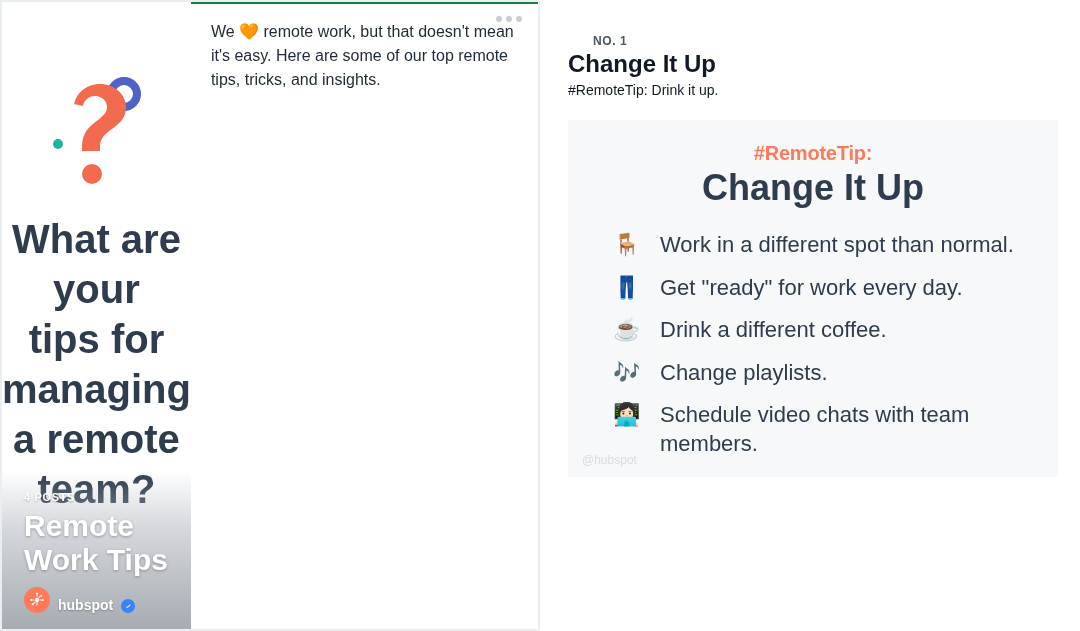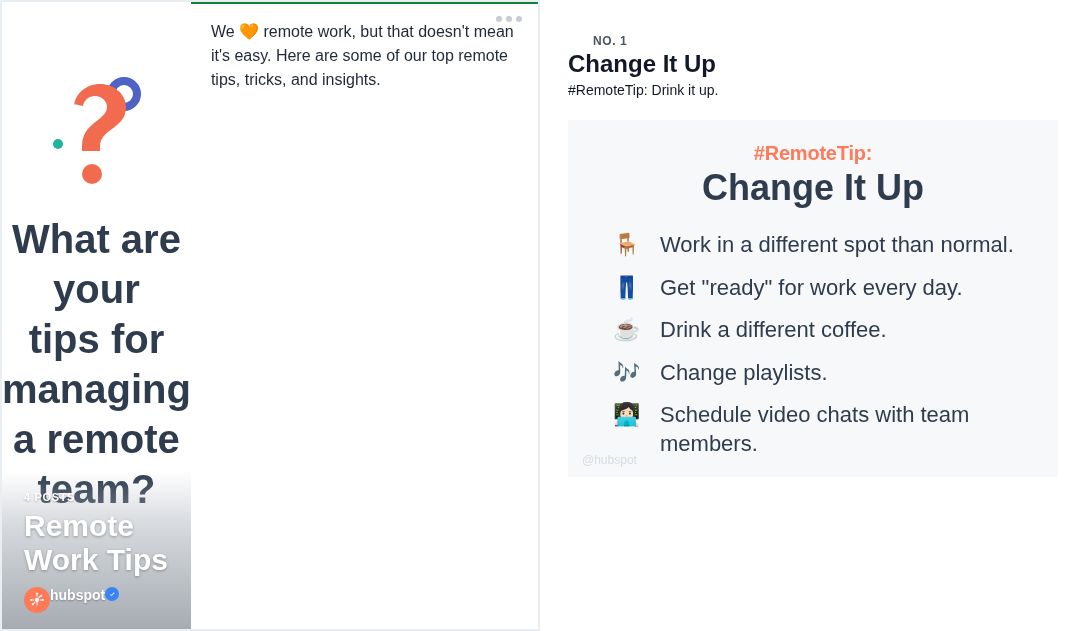--- a/index.html
+++ b/index.html
@@ -10,21 +10,21 @@
   .card { position: relative; flex: 1; display: flex; }
   .carousel-dots { position: absolute; top: 14px; right: 16px; display: flex; gap: 4px; }
   .carousel-dots span { width: 6px; height: 6px; border-radius: 50%; background: #c7cdd4; }
   .hero { flex: 1; position: relative; display: flex; flex-direction: column; align-items: center; justify-content: flex-start; padding-top: 70px; }
   .qmark-wrap { position: relative; width: 120px; height: 120px; margin-bottom: 22px; }
   .qmark-wrap svg { width: 120px; height: 120px; }
   .hero-question { font-size: 40px; font-weight: 700; line-height: 1.25; color: #2e3c4e; text-align: center; max-width: 460px; }
   .overlay { position: absolute; left: 0; right: 0; bottom: 0; padding: 20px 22px 16px 22px; background: linear-gradient(to bottom, rgba(255,255,255,0) 0%, rgba(180,186,193,0.55) 35%, rgba(140,148,156,0.78) 100%); }
   .posts-count { font-size: 11px; font-weight: 800; letter-spacing: 0.06em; color: #fff; text-shadow: 0 1px 2px rgba(0,0,0,0.25); }
   .guide-title { font-size: 30px; font-weight: 800; color: #fff; margin: 6px 0 10px 0; text-shadow: 0 1px 3px rgba(0,0,0,0.3); }
-  .author-row { display: flex; align-items: flex-start; }
+  .author-row { display: flex; align-items: flex-end; gap: 8px; }
   .avatar { width: 26px; height: 26px; border-radius: 50%; background: #ff7a59; display: flex; align-items: center; justify-content: center; }
   .avatar svg { width: 16px; height: 16px; }
   .author-name { color: #fff; font-size: 14px; font-weight: 600; text-shadow: 0 1px 2px rgba(0,0,0,0.3); }
   .verified { width: 14px; height: 14px; border-radius: 50%; background: #3b82f6; display: inline-flex; align-items: center; justify-content: center; }
   .verified svg { width: 9px; height: 9px; }
   .description { padding: 16px 20px 18px 20px; font-size: 16px; line-height: 1.5; color: #1f2937; border-top: 2px solid #15803d; }
   .heart-emoji { color: #ff7a59; }
   
   .right-panel { width: 540px; padding: 34px 0 0 28px; display: flex; flex-direction: column; }
   .post-num { font-size: 12px; font-weight: 700; color: #4b5563; letter-spacing: 0.05em; padding-left: 25px; }

